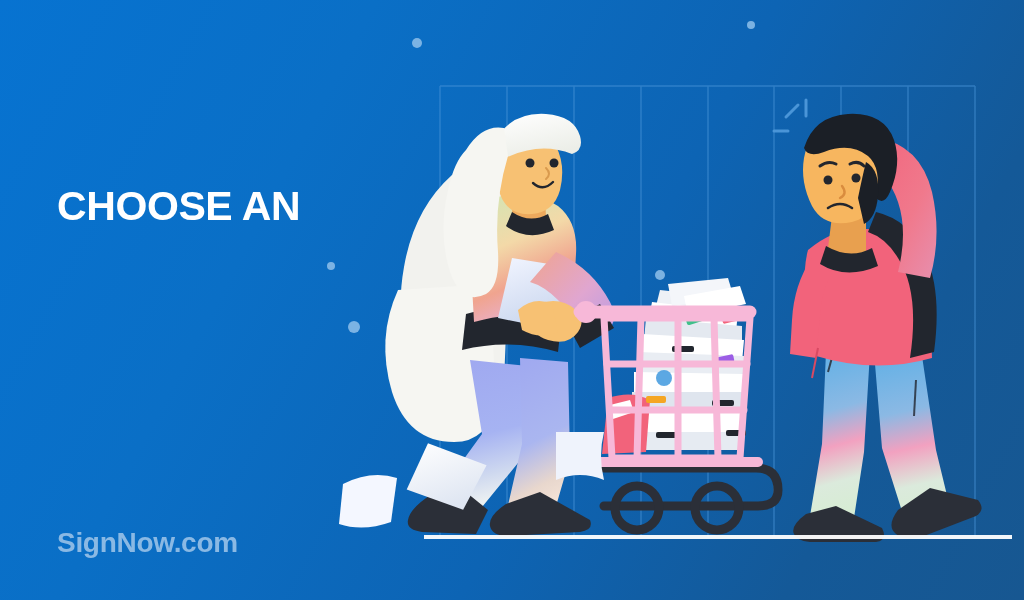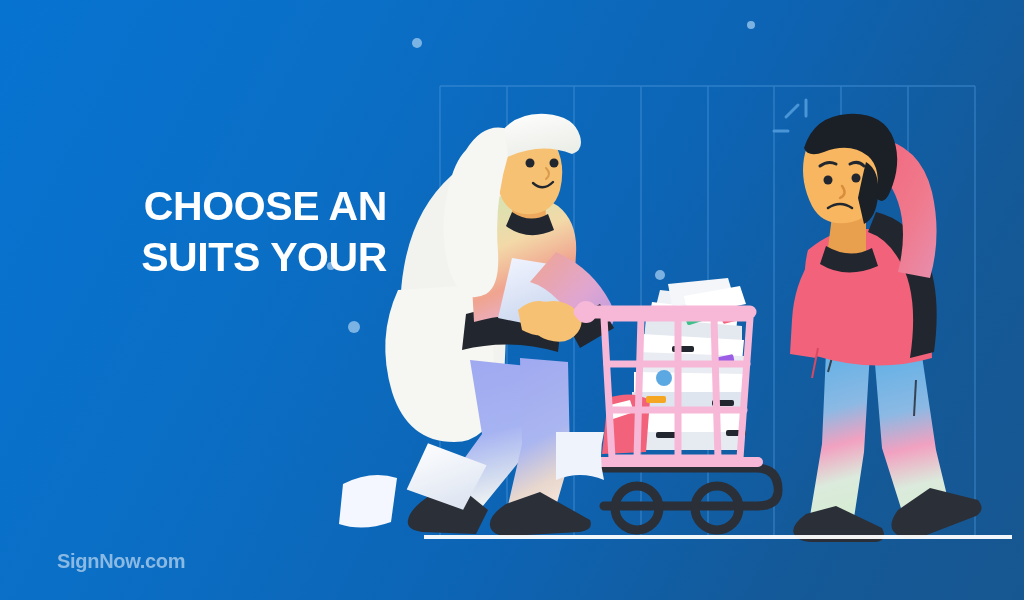--- a/index.html
+++ b/index.html
@@ -19,24 +19,24 @@
   
   #headline {
     position:absolute; left:57px; top:181px;
     width:330px;
     color:#ffffff;
     font-size:41px;
     font-weight:bold;
     line-height:51px;
     letter-spacing:-0.4px;
   }
-  #headline .hl { display:block; white-space:nowrap;text-align:right; }
+  #headline .hl { display:block; white-space:nowrap; }
   #logo {
-    position:absolute; left:57px; top:550px;
-    font-size:20px; font-weight:bold;
+    position:absolute; left:57px; top:527px;
+    font-size:28px; font-weight:bold;
     color:#8ab9e4; letter-spacing:-0.3px;
   }
 
   
   #grid { position:absolute; left:0; top:0; width:1024px; height:600px; }
 
   
   .dot { position:absolute; border-radius:50%; background:#8fc0ea; opacity:.85; }
 
   
@@ -257,18 +257,17 @@
       <path d="M343 484 q28 -14 54 -6 l-6 44 q-28 10 -52 2 z" fill="#f4f7ff"></path>
       <path d="M432 440 l56 28 l-28 42 l-54 -26 z" fill="url(#gSheet)" transform="rotate(-6 460 480)"></path>
       <path d="M556 432 l48 0 q-6 24 0 48 q-24 -10 -48 0 z" fill="#eff3fc"></path>
     </g>
   </svg>
 
   <div id="ground"></div>
 
   <div id="headline">
     <span class="hl">CHOOSE AN</span>
-    <span class="hl">SUITS YOUR</span>
   </div>
 
   <div id="logo">SignNow.com</div>
 
 </div>
 
 </body></html>

